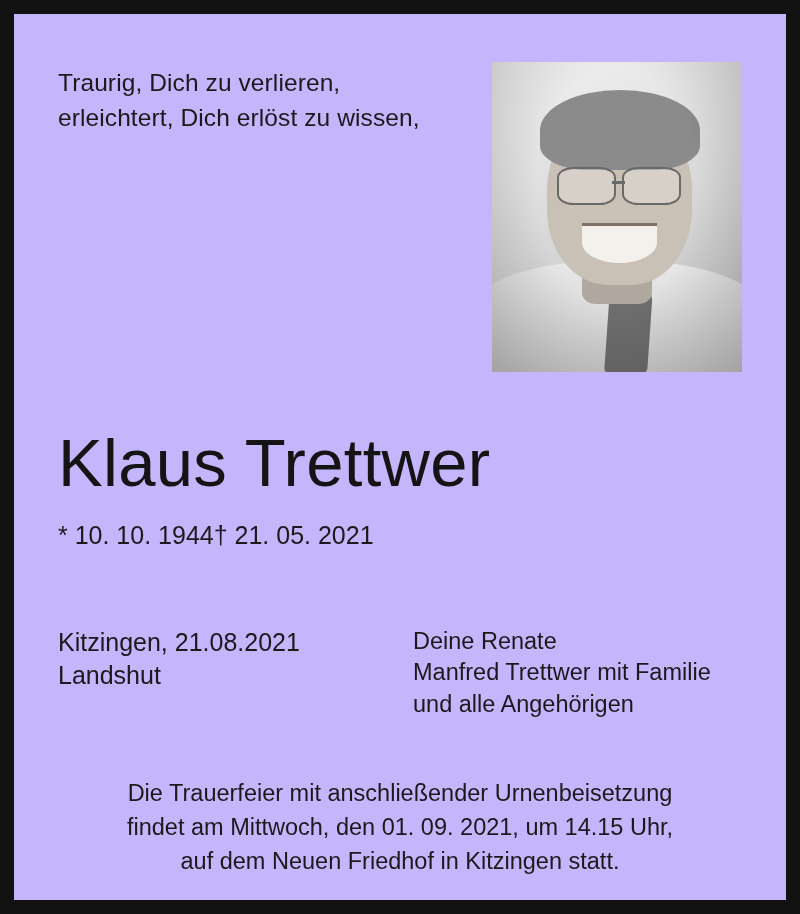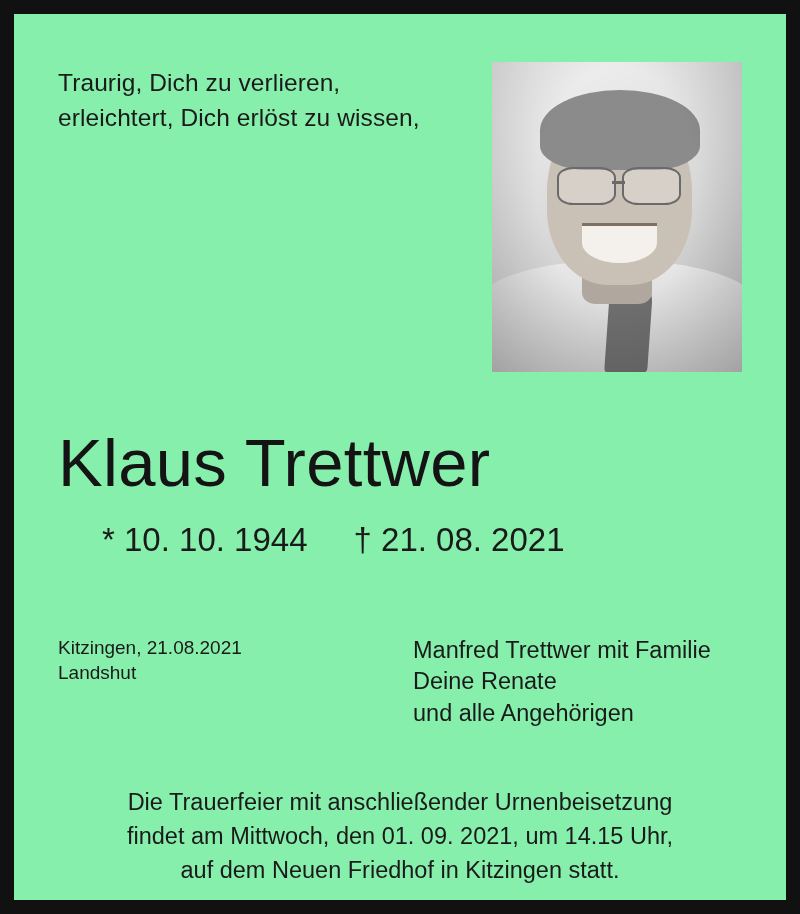--- a/index.html
+++ b/index.html
@@ -11,21 +11,21 @@
     width: 800px;
     height: 914px;
     font-family: "Liberation Sans", sans-serif;
     color: #1a1a1a;
   }
   .obituary {
     position: relative;
     box-sizing: border-box;
     width: 800px;
     height: 914px;
-    background: #86efac;
+    background: #c4b5fd;
     border: 14px solid #111111;
     padding: 48px 44px 30px 44px;
   }
   .inner {
     position: relative;
     width: 100%;
     height: 100%;
   }
 
   
@@ -160,35 +160,33 @@
   
   .name {
     font-size: 67px;
     font-weight: 400;
     letter-spacing: 0.3px;
     margin-top: 52px;
     color: #141414;
   }
   .dates {
     margin-top: 20px;
-    font-size: 33px;
+    font-size: 25px;
     color: #1a1a1a;
     display: flex;
-    gap: 46px;
-    margin-left: 44px;
   }
 
   
   .mid-row {
     display: flex;
     margin-top: 76px;
   }
   .mid-left {
     width: 355px;
-    font-size: 19px;
+    font-size: 25px;
     line-height: 1.33;
   }
   .mid-right {
     font-size: 23.5px;
     line-height: 1.33;
   }
   .mid-right .lead { margin-bottom: 26px; }
   .mid-right div { white-space: nowrap; }
 
   
@@ -225,31 +223,31 @@
         <div class="ph-bridge"></div>
         <div class="ph-mouth"></div>
         <div class="ph-vignette"></div>
       </div>
     </div>
 
     <div class="name">Klaus Trettwer</div>
 
     <div class="dates">
       <span>* 10. 10. 1944</span>
-      <span>† 21. 08. 2021</span>
+      <span>† 21. 05. 2021</span>
     </div>
 
     <div class="mid-row">
       <div class="mid-left">
         <div>Kitzingen, 21.08.2021</div>
         <div>Landshut</div>
       </div>
       <div class="mid-right">
+        <div>Deine Renate</div>
         <div>Manfred Trettwer mit Familie</div>
-        <div>Deine Renate</div>
         <div>und alle Angehörigen</div>
       </div>
     </div>
 
     <div class="ceremony">
       <div>Die Trauerfeier mit anschließender Urnenbeisetzung</div>
       <div>findet am Mittwoch, den 01. 09. 2021, um 14.15 Uhr,</div>
       <div>auf dem Neuen Friedhof in Kitzingen statt.</div>
     </div>
 

